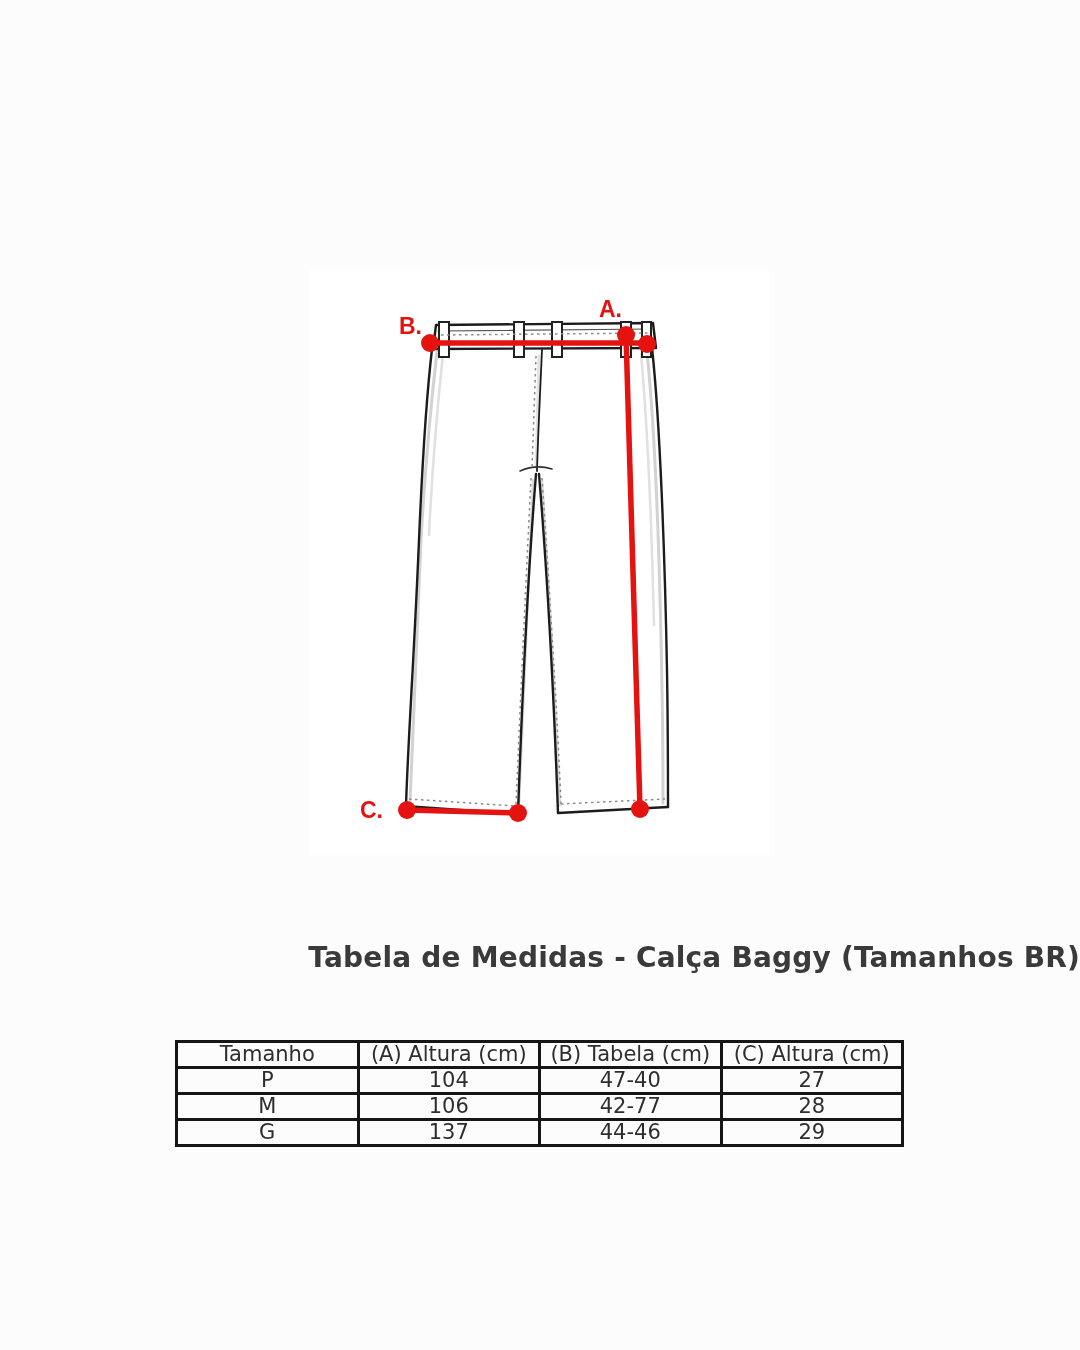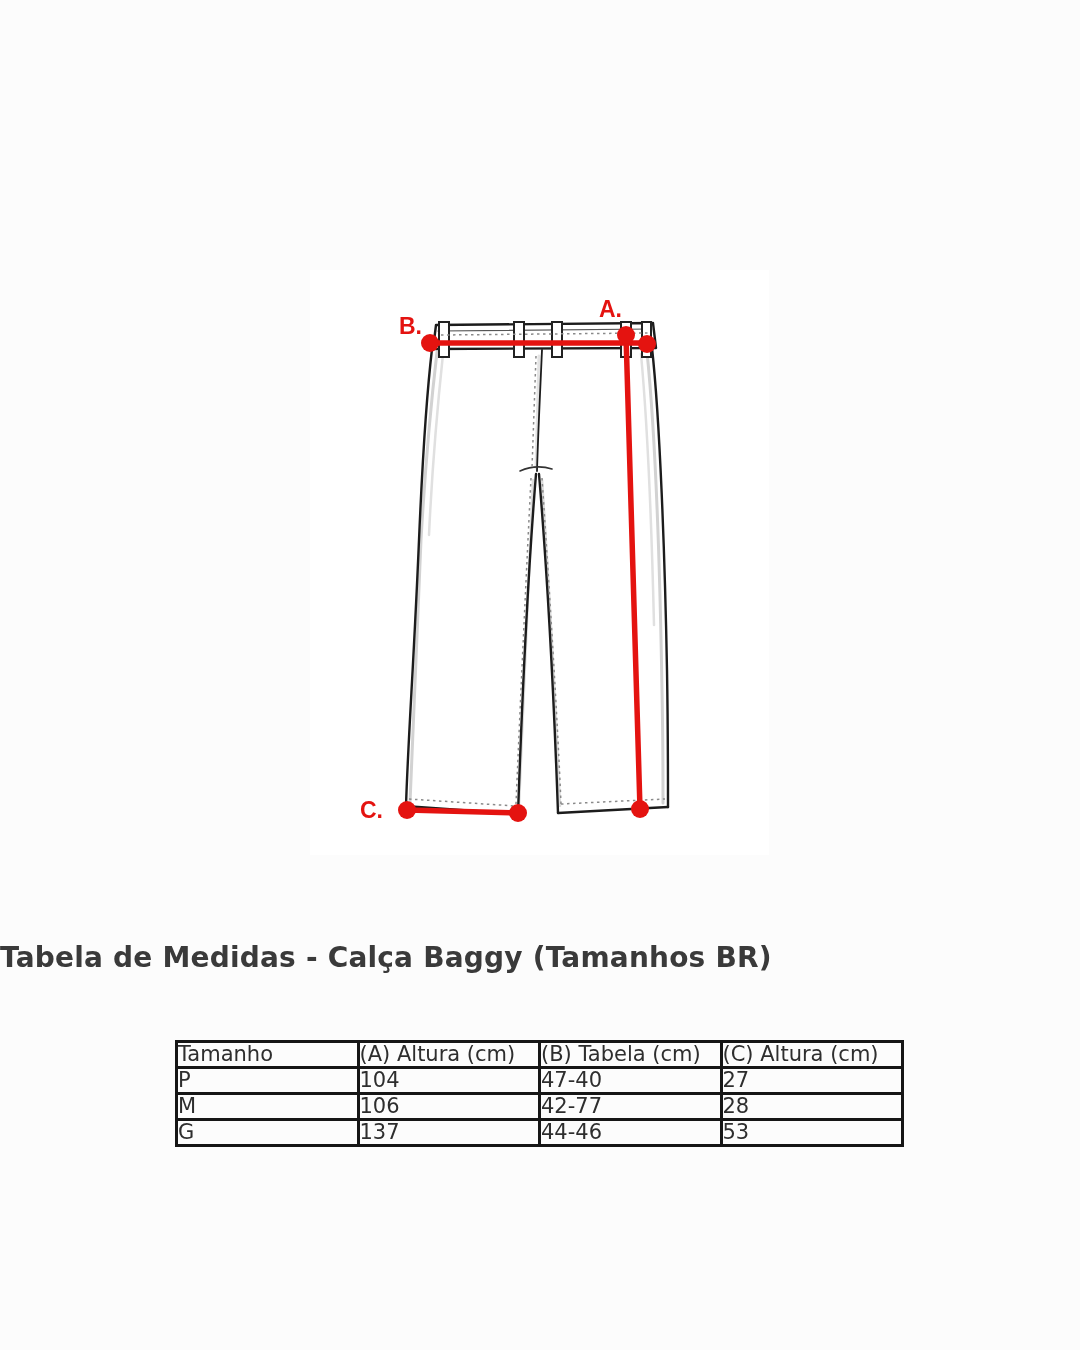--- a/index.html
+++ b/index.html
@@ -8,34 +8,34 @@
     background:#fcfcfc;
     font-family:"DejaVu Sans","Liberation Sans",sans-serif;
     position:relative;
     overflow:hidden;
   }
   .canvas{position:absolute;left:0;top:0;width:1080px;height:1350px;}
   svg{position:absolute;left:0;top:0;}
 
   .page-title{
     position:absolute;left:0;top:941px;width:1080px;
-    text-align:left;
+    text-align:right;
     font-size:28px;font-weight:bold;color:#3a3a3a;
     letter-spacing:0.2px;
   }
 
   .size-table{
     position:absolute;left:175px;top:1040px;
     border-collapse:collapse;table-layout:fixed;
     width:729px;
   }
   .size-table td{
     border:3px solid #161616;
     height:23px;
-    text-align:left;vertical-align:middle;
+    text-align:center;vertical-align:middle;
     font-size:21px;color:#2e2e2e;
     padding:0;line-height:1;
     font-family:"DejaVu Sans","Liberation Sans",sans-serif;
     overflow:hidden;white-space:nowrap;
   }
   .measure-label{
     font-family:"Liberation Sans","DejaVu Sans",sans-serif;
     font-weight:bold;font-size:23px;
   }
 </style>
@@ -129,18 +129,18 @@
       <tr>
         <td>M</td>
         <td>106</td>
         <td>42-77</td>
         <td>28</td>
       </tr>
       <tr>
         <td>G</td>
         <td>137</td>
         <td>44-46</td>
-        <td>53</td>
+        <td>29</td>
       </tr>
     </tbody>
   </table>
 
 </div>
 
 </body></html>

